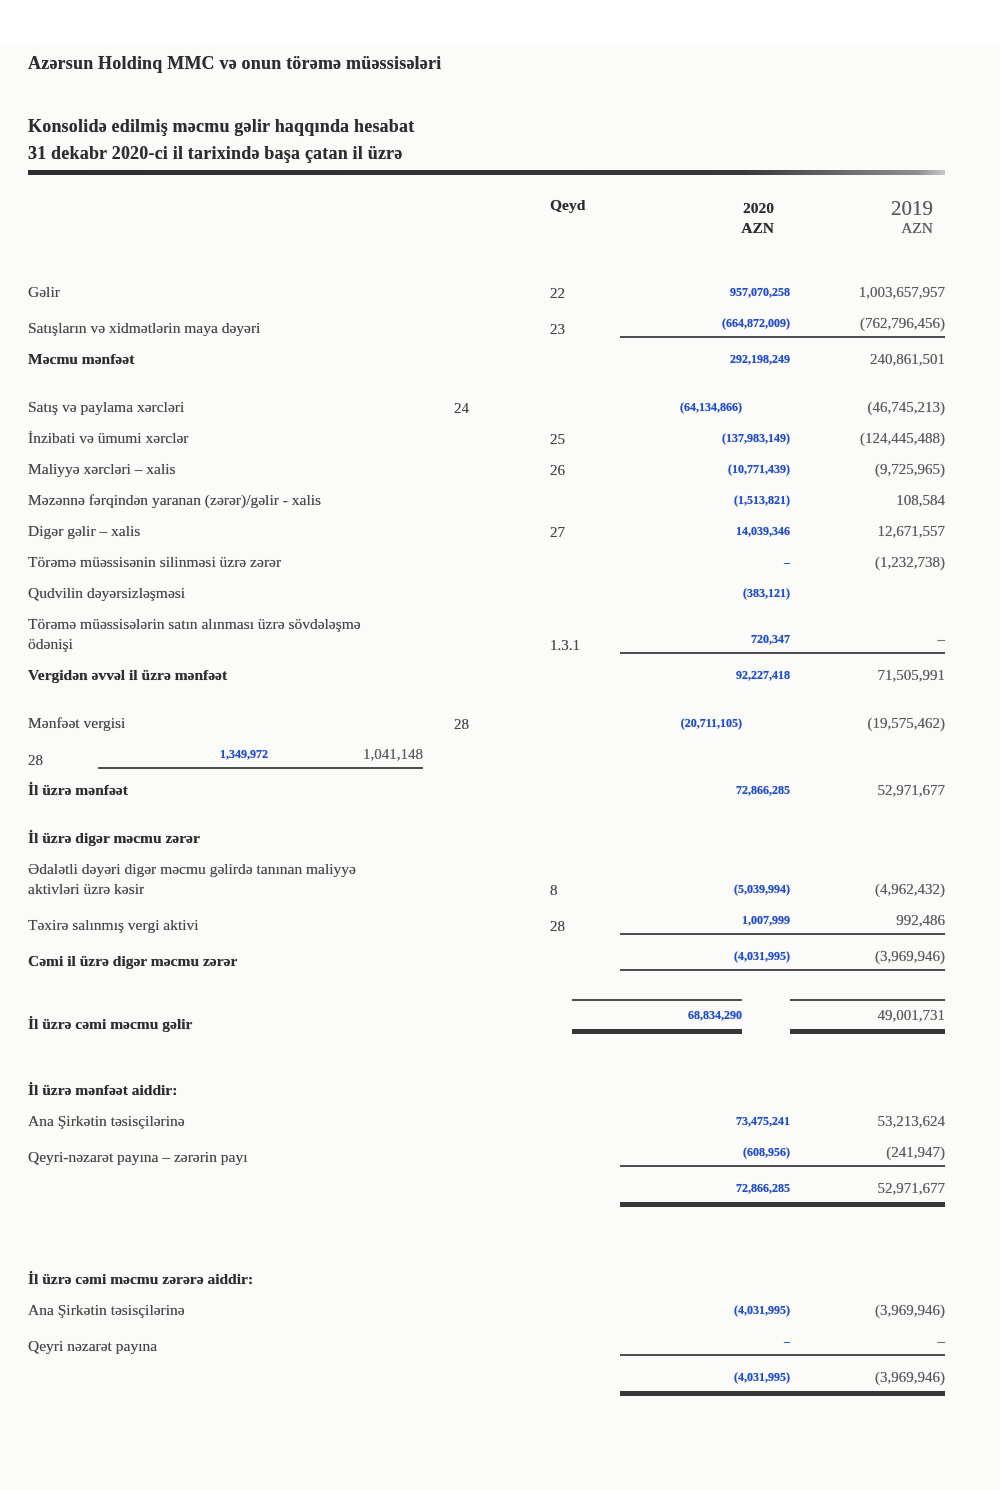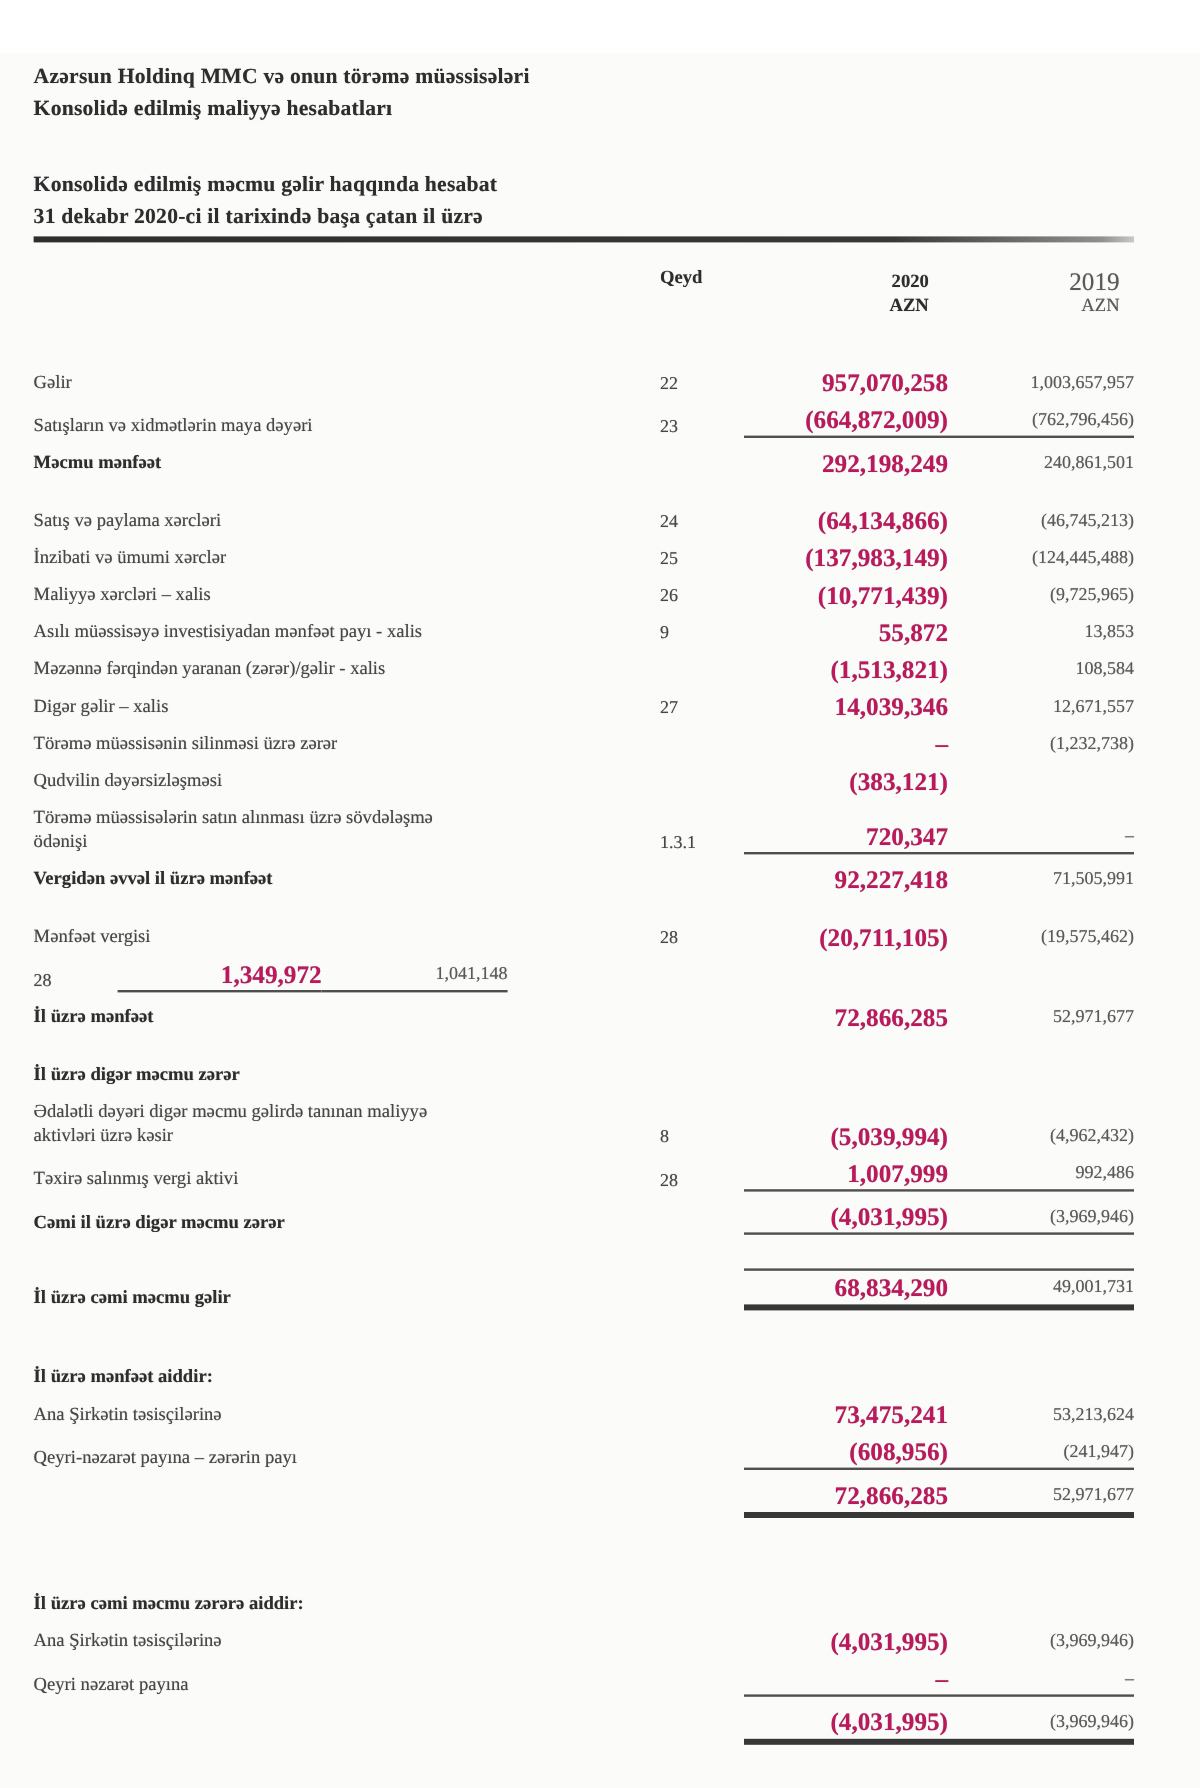--- a/index.html
+++ b/index.html
@@ -34,52 +34,51 @@
     letter-spacing:.2px;
   }
   .header-rule{
     margin-top:3px;height:5px;
     background:linear-gradient(to right,#2e2e2e 0%,#383838 78%,#8f8f8f 97%,#c9c9c9 100%);
   }
   
   .cols{display:flex;align-items:flex-end;}
   .lab{flex:1 1 auto;padding-right:8px;font-size:15.5px;color:var(--ink-label);white-space:pre-line;line-height:20px;}
   .note{width:70px;text-align:left;padding-right:10px;font-size:15px;color:var(--ink-label);}
-  .v2020{width:170px;text-align:right;font-size:21px;font-weight:700;color:#be185d;line-height:20px;}
+  .v2020{width:170px;text-align:right;font-size:12px;font-weight:700;color:#1d4ed8;line-height:20px;}
   .v2019{width:155px;text-align:right;font-size:15px;color:var(--ink-light);line-height:20px;}
   
   .col-headers{margin-top:17px;}
   .col-headers .cols{line-height:26px;}
   .hdr-note{font-weight:700;color:var(--ink-dark);font-size:15.5px;}
   .hdr-2020{font-weight:700;color:var(--ink-dark);font-size:15.5px;padding-right:16px;}
   .hdr-2019{font-weight:400;color:var(--ink-light);font-size:21px;padding-right:12px;}
   .hdr-azn-2020{font-weight:700;color:var(--ink-dark);font-size:15.5px;padding-right:16px;}
   .hdr-azn-2019{font-weight:400;color:var(--ink-light);font-size:15.5px;padding-right:12px;}
   
   .rows{margin-top:44px;}
   .row{margin-bottom:11px;}
   .row.bold .lab{font-weight:700;color:var(--ink-dark);}
-  .row.gap-lg{margin-top:28px;}
+  .row.gap-lg{margin-top:28px;gap:48px;}
   .row.gap-xl{margin-top:46px;}
   .row.gap-xxl{margin-top:62px;justify-content:flex-end;}
   .row.rule-below .v2020,
   .row.rule-below .v2019{border-bottom:2px solid var(--rule);padding-bottom:3px;}
   .row.rule-above .v2020,
   .row.rule-above .v2019{border-top:2px solid var(--rule);padding-top:4px;}
   .row.rule-thick .v2020,
   .row.rule-thick .v2019{border-bottom:5px solid #373737;padding-bottom:4px;}
 </style>
 </head>
 <body>
 
 <div class="page">
 
   <div class="company-block">
     <div class="company-name">Azərsun Holdinq MMC və onun törəmə müəssisələri</div>
-    <div class="company-sub">Konsolidə edilmiş maliyyə hesabatları</div>
   </div>
 
   <div class="statement-block">
     <div class="statement-title">Konsolidə edilmiş məcmu gəlir haqqında hesabat</div>
     <div class="statement-period">31 dekabr 2020-ci il tarixində başa çatan il üzrə</div>
   </div>
 
   <div class="header-rule"></div>
 
   <div class="col-headers">
@@ -128,26 +127,20 @@
     <div class="v2020">(137,983,149)</div>
     <div class="v2019">(124,445,488)</div>
   </div>
       <div class="row cols">
     <div class="lab">Maliyyə xərcləri – xalis</div>
     <div class="note">26</div>
     <div class="v2020">(10,771,439)</div>
     <div class="v2019">(9,725,965)</div>
   </div>
       <div class="row cols">
-    <div class="lab">Asılı müəssisəyə investisiyadan mənfəət payı - xalis</div>
-    <div class="note">9</div>
-    <div class="v2020">55,872</div>
-    <div class="v2019">13,853</div>
-  </div>
-      <div class="row cols">
     <div class="lab">Məzənnə fərqindən yaranan (zərər)/gəlir - xalis</div>
     <div class="note"></div>
     <div class="v2020">(1,513,821)</div>
     <div class="v2019">108,584</div>
   </div>
       <div class="row cols">
     <div class="lab">Digər gəlir – xalis</div>
     <div class="note">27</div>
     <div class="v2020">14,039,346</div>
     <div class="v2019">12,671,557</div>

